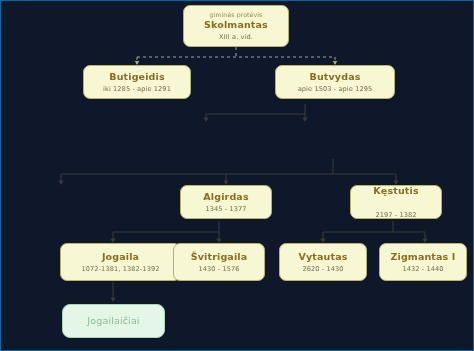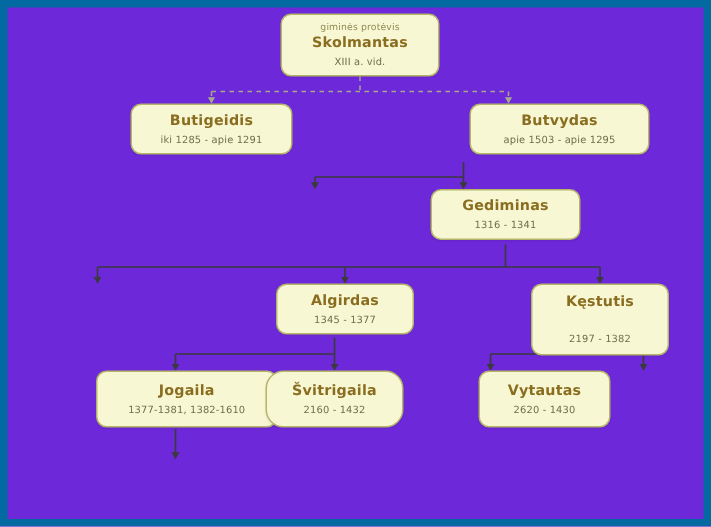--- a/index.html
+++ b/index.html
@@ -6,22 +6,22 @@
   body{
     width:474px;height:351px;
     background:#ffffff;
     font-family:"DejaVu Sans","Liberation Sans",sans-serif;
     overflow:hidden;
   }
   #diagram{
     position:relative;
     width:474px;height:351px;
     box-sizing:border-box;
-    border:5px solid #0369a1;
-    background:#6d28d9;
+    border:1px solid #0369a1;
+    background:#0f172a;
     padding-left:12px;
   }
   #edges{position:absolute;left:0;top:0;width:474px;height:351px;}
   .node{
     position:absolute;
     box-sizing:border-box;
     border:1px solid #b5b56a;
     border-radius:7px;
     background:#f7f7d4;
     display:flex;
@@ -122,52 +122,55 @@
     <div class="caption">giminės protėvis</div>
     <div class="name">Skolmantas</div>
     <div class="dates">XIII a. vid.</div>
   </div>
 
   <div class="node" style="left:82px;top:64px;width:108px;height:34px;">
     <div class="name">Butigeidis</div>
     <div class="dates">iki 1285 - apie 1291</div>
   </div>
 
-  <div class="node" style="left:274px;top:64px;width:120px;height:34px;margin-left:34px;">
+  <div class="node" style="left:274px;top:64px;width:120px;height:34px;">
     <div class="name">Butvydas</div>
     <div class="dates">apie 1503 - apie 1295</div>
   </div>
 
 
-  <div class="node" style="left:282px;top:121px;width:100px;height:34px;">
-    <div class="name">Gediminas</div>
-    <div class="dates">1316 - 1341</div>
-  </div>
 
 
   <div class="node" style="left:179px;top:184px;width:92px;height:34px;align-items:center;">
     <div class="name">Algirdas</div>
     <div class="dates">1345 - 1377</div>
   </div>
 
-  <div class="node" style="left:349px;top:184px;width:92px;height:48px;gap:12px;">
+  <div class="node" style="left:349px;top:184px;width:92px;height:34px;gap:12px;">
     <div class="name">Kęstutis</div>
     <div class="dates">2197 - 1382</div>
   </div>
 
   <div class="node" style="left:59px;top:242px;width:121px;height:38px;">
     <div class="name">Jogaila</div>
-    <div class="dates">1377-1381, 1382-1610</div>
+    <div class="dates">1072-1381, 1382-1392</div>
   </div>
 
-  <div class="node" style="left:172px;top:242px;width:92px;height:38px;border-radius:12px;">
+  <div class="node" style="left:172px;top:242px;width:92px;height:38px;">
     <div class="name">Švitrigaila</div>
-    <div class="dates">2160 - 1432</div>
+    <div class="dates">1430 - 1576</div>
   </div>
 
-  <div class="node" style="left:278px;top:242px;width:88px;height:38px;margin-left:36px;">
+  <div class="node" style="left:278px;top:242px;width:88px;height:38px;">
     <div class="name">Vytautas</div>
     <div class="dates">2620 - 1430</div>
   </div>
 
+  <div class="node" style="left:378px;top:242px;width:88px;height:38px;">
+    <div class="name">Zigmantas I</div>
+    <div class="dates">1432 - 1440</div>
+  </div>
 
+  <div class="node descendants" style="left:61px;top:303px;width:103px;height:34px;">
+    <div class="name">Jogailaičiai</div>
+  </div>
 
 </div>
 
 </body></html>

